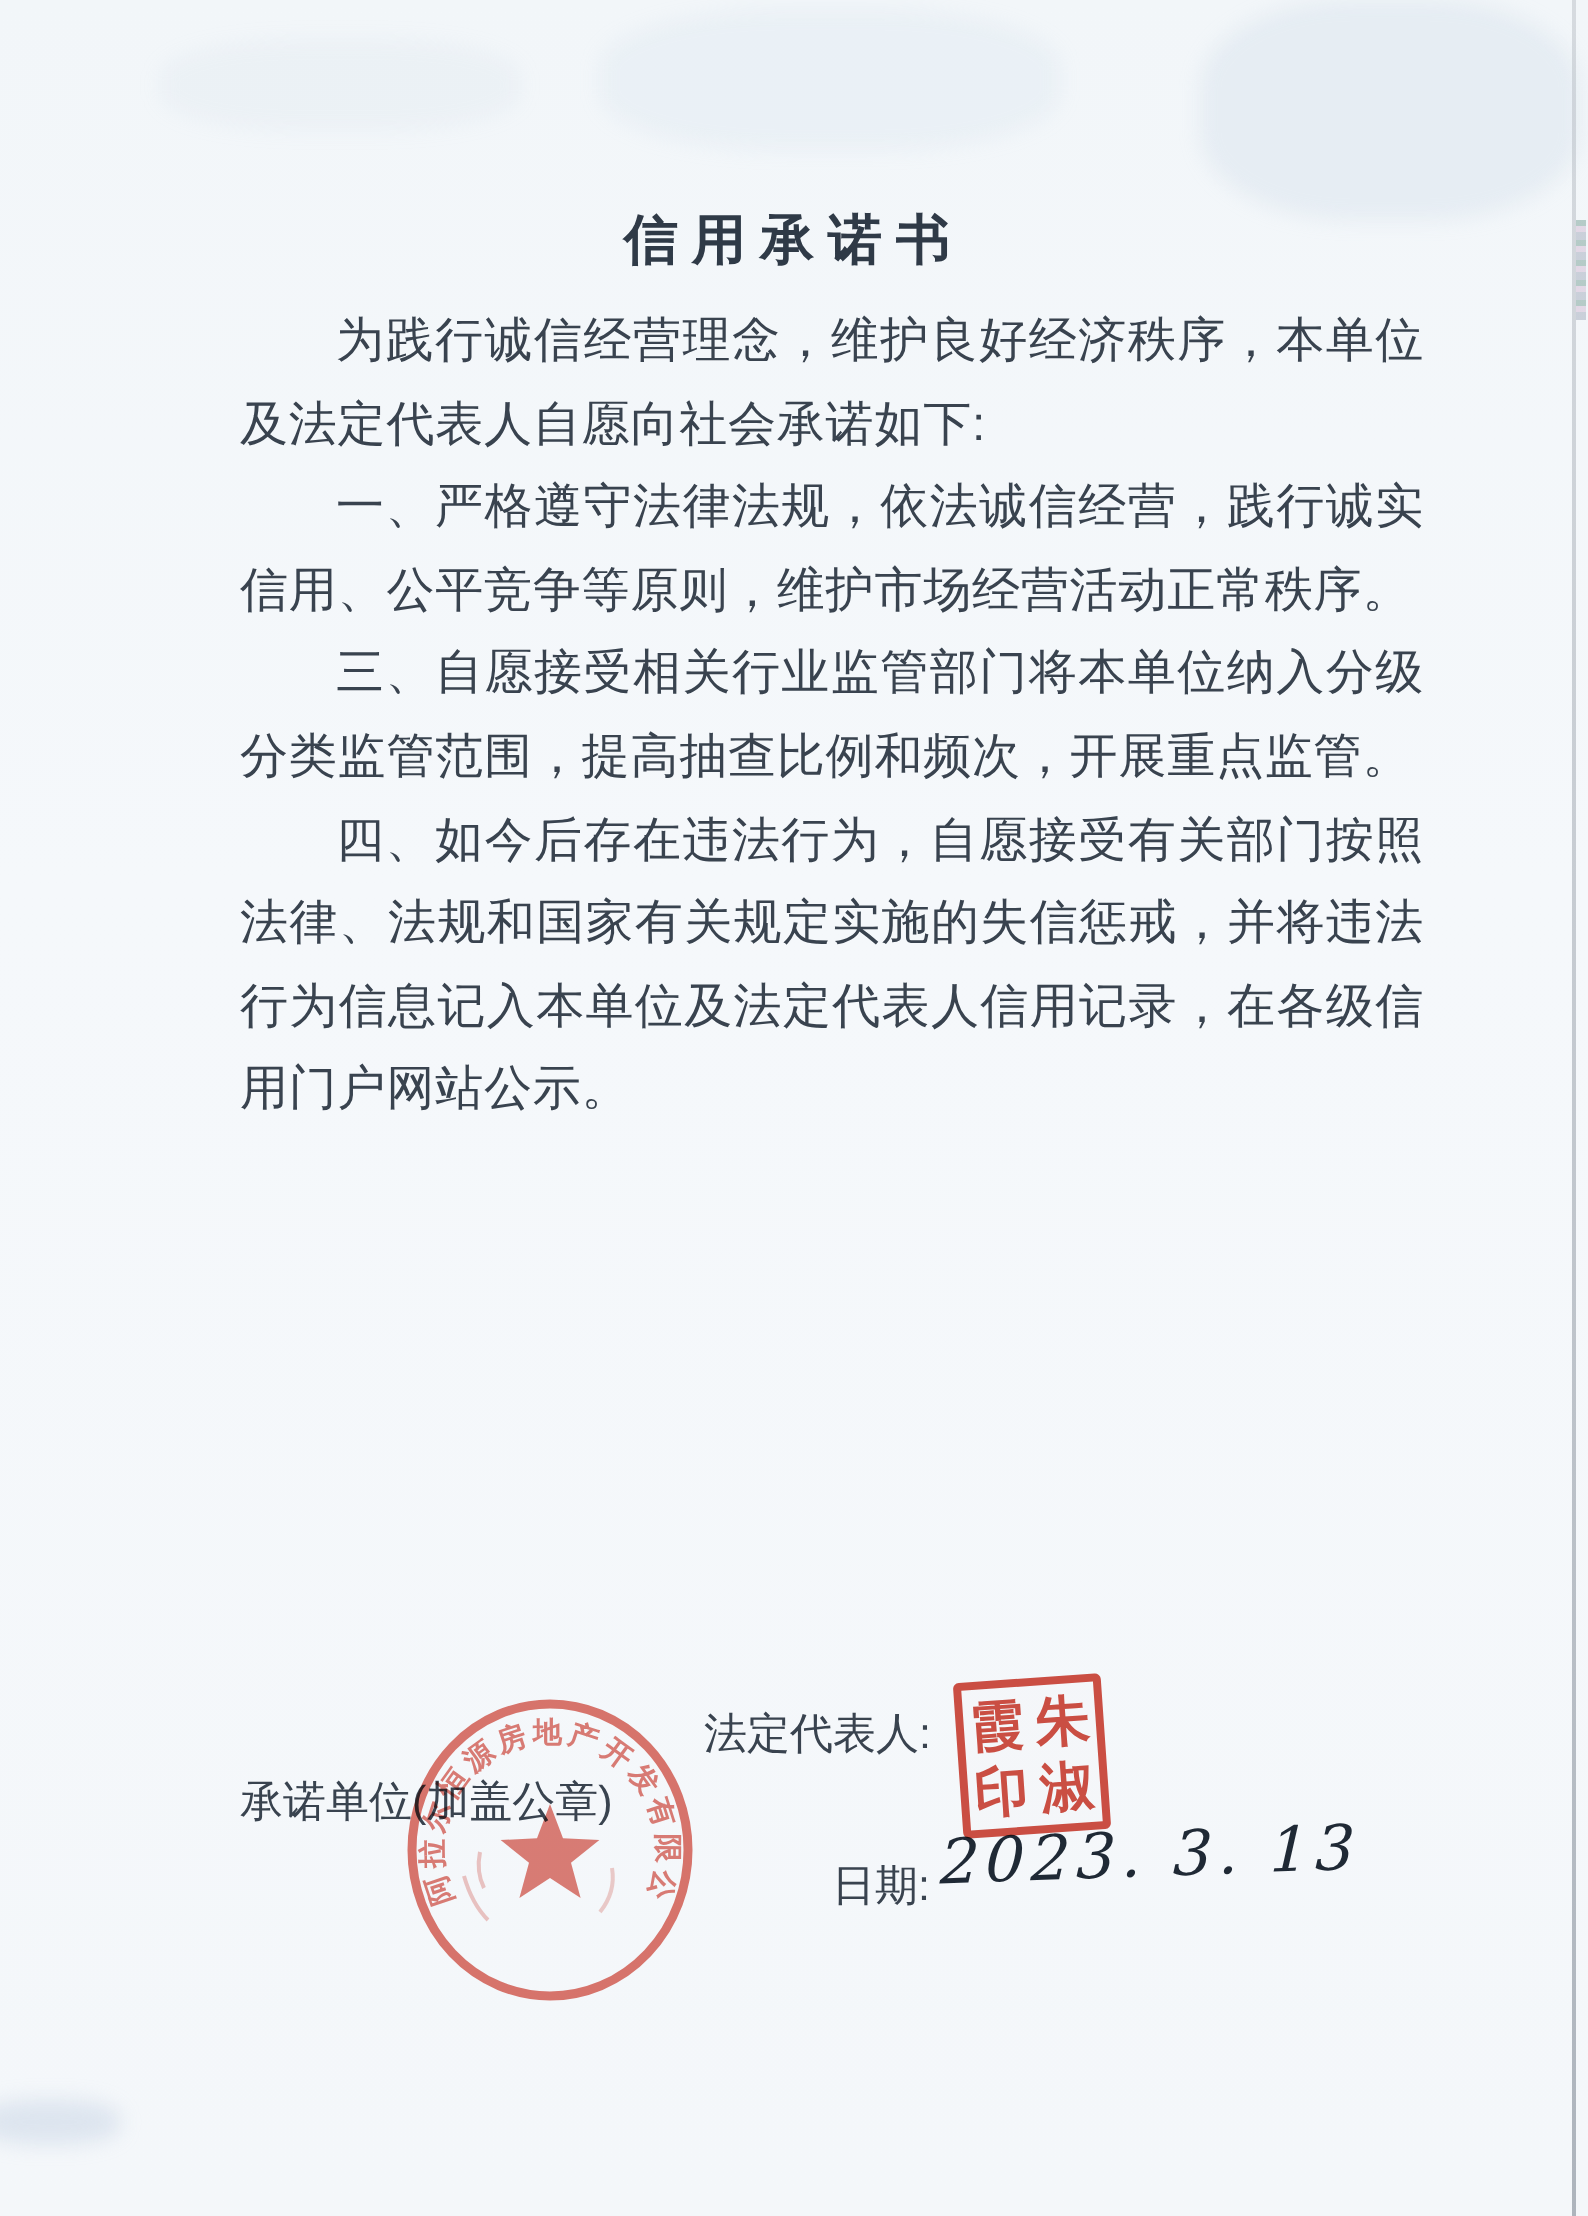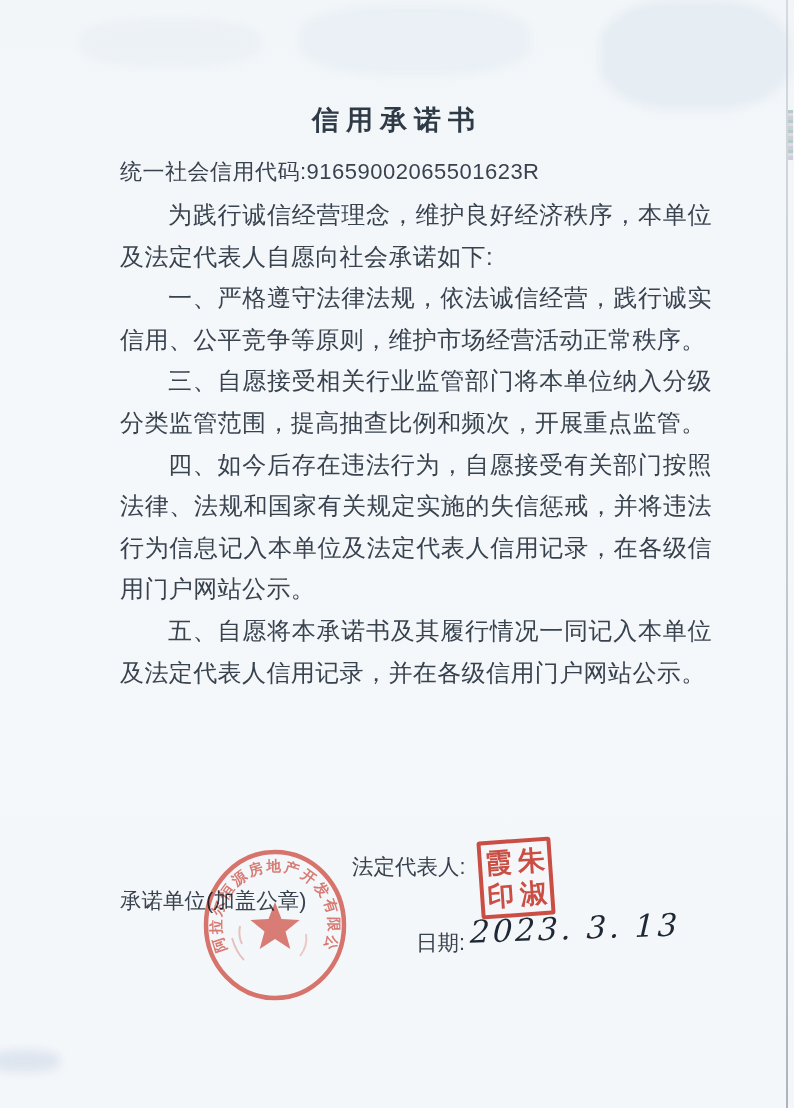--- a/index.html
+++ b/index.html
@@ -97,26 +97,24 @@
   <div class="bleed bleed-a"></div>
   <div class="bleed bleed-b"></div>
   <div class="bleed bleed-c"></div>
   <div class="bleed bleed-d"></div>
   <div class="edge-line"></div>
   <div class="edge-specks"></div>
 
   <div class="doc-title">信用承诺书</div>
 
   <div class="doc-body">
-    <div class="head-line">统一社会信用代码:91659002065501623R</div>
     <p class="para">为践行诚信经营理念，维护良好经济秩序，本单位及法定代表人自愿向社会承诺如下:</p>
     <p class="para">一、严格遵守法律法规，依法诚信经营，践行诚实信用、公平竞争等原则，维护市场经营活动正常秩序。</p>
     <p class="para">三、自愿接受相关行业监管部门将本单位纳入分级分类监管范围，提高抽查比例和频次，开展重点监管。</p>
     <p class="para">四、如今后存在违法行为，自愿接受有关部门按照法律、法规和国家有关规定实施的失信惩戒，并将违法行为信息记入本单位及法定代表人信用记录，在各级信用门户网站公示。</p>
-    <p class="para">五、自愿将本承诺书及其履行情况一同记入本单位及法定代表人信用记录，并在各级信用门户网站公示。</p>
   </div>
 
   <div class="footer-label unit-label">承诺单位(加盖公章)</div>
   <div class="footer-label rep-label">法定代表人:</div>
   <div class="footer-label date-label">日期:</div>
   <div class="date-hand">2023. 3. 13</div>
 
   <div class="company-seal">
     <svg width="146" height="156" viewBox="0 0 146 156">
       <defs>

